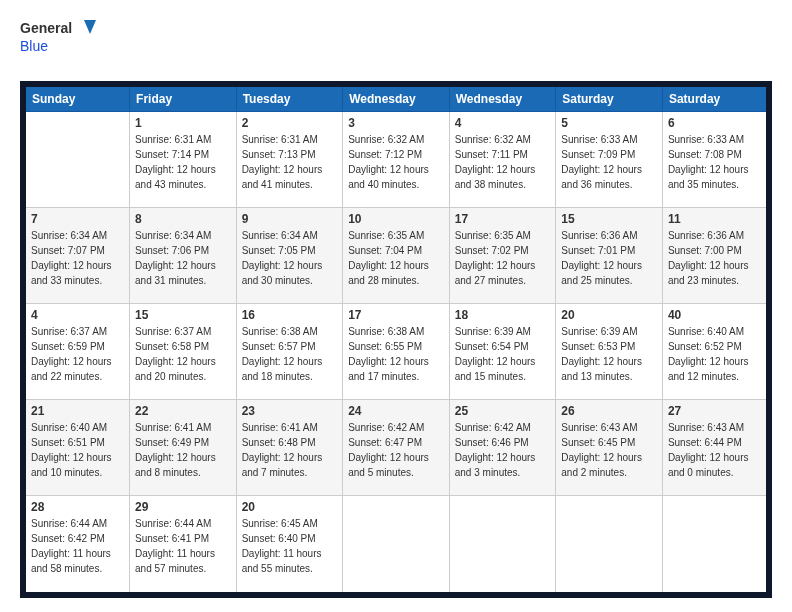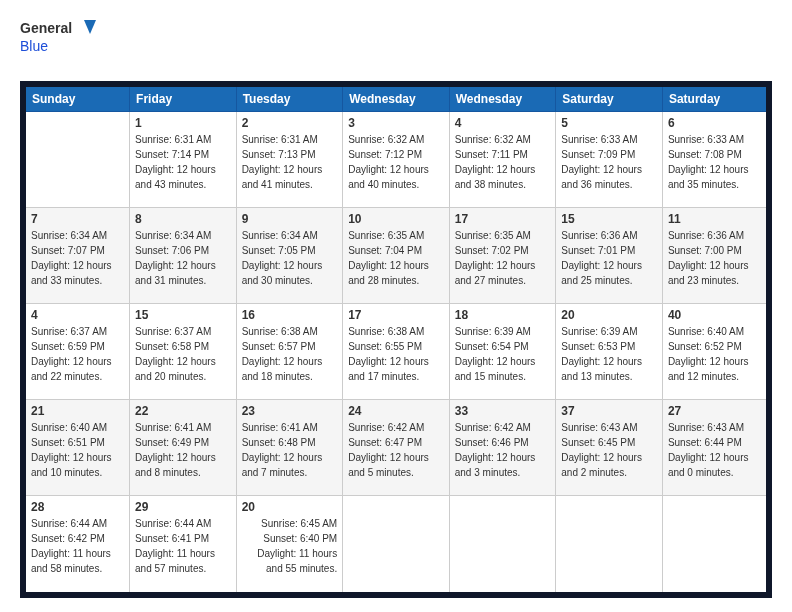--- a/index.html
+++ b/index.html
@@ -288,28 +288,28 @@
 and 7 minutes.</div>
           </td>
           <td>
             <span class="day-num">24</span>
             <div class="day-info" style="white-space: pre-line;">Sunrise: 6:42 AM
 Sunset: 6:47 PM
 Daylight: 12 hours
 and 5 minutes.</div>
           </td>
           <td>
-            <span class="day-num">33</span>
+            <span class="day-num">25</span>
             <div class="day-info" style="white-space: pre-line;">Sunrise: 6:42 AM
 Sunset: 6:46 PM
 Daylight: 12 hours
 and 3 minutes.</div>
           </td>
           <td>
-            <span class="day-num">37</span>
+            <span class="day-num">26</span>
             <div class="day-info" style="white-space: pre-line;">Sunrise: 6:43 AM
 Sunset: 6:45 PM
 Daylight: 12 hours
 and 2 minutes.</div>
           </td>
           <td>
             <span class="day-num">27</span>
             <div class="day-info" style="white-space: pre-line;">Sunrise: 6:43 AM
 Sunset: 6:44 PM
 Daylight: 12 hours
@@ -326,21 +326,21 @@
           </td>
           <td>
             <span class="day-num">29</span>
             <div class="day-info" style="white-space: pre-line;">Sunrise: 6:44 AM
 Sunset: 6:41 PM
 Daylight: 11 hours
 and 57 minutes.</div>
           </td>
           <td>
             <span class="day-num">20</span>
-            <div class="day-info" style="white-space: pre-line; text-align: right;">Sunrise: 6:45 AM
+            <div class="day-info" style="white-space: pre-line;">Sunrise: 6:45 AM
 Sunset: 6:40 PM
 Daylight: 11 hours
 and 55 minutes.</div>
           </td>
           <td class="empty-cell"></td>
           <td class="empty-cell"></td>
           <td class="empty-cell"></td>
           <td class="empty-cell"></td>
         </tr>
       </tbody>

